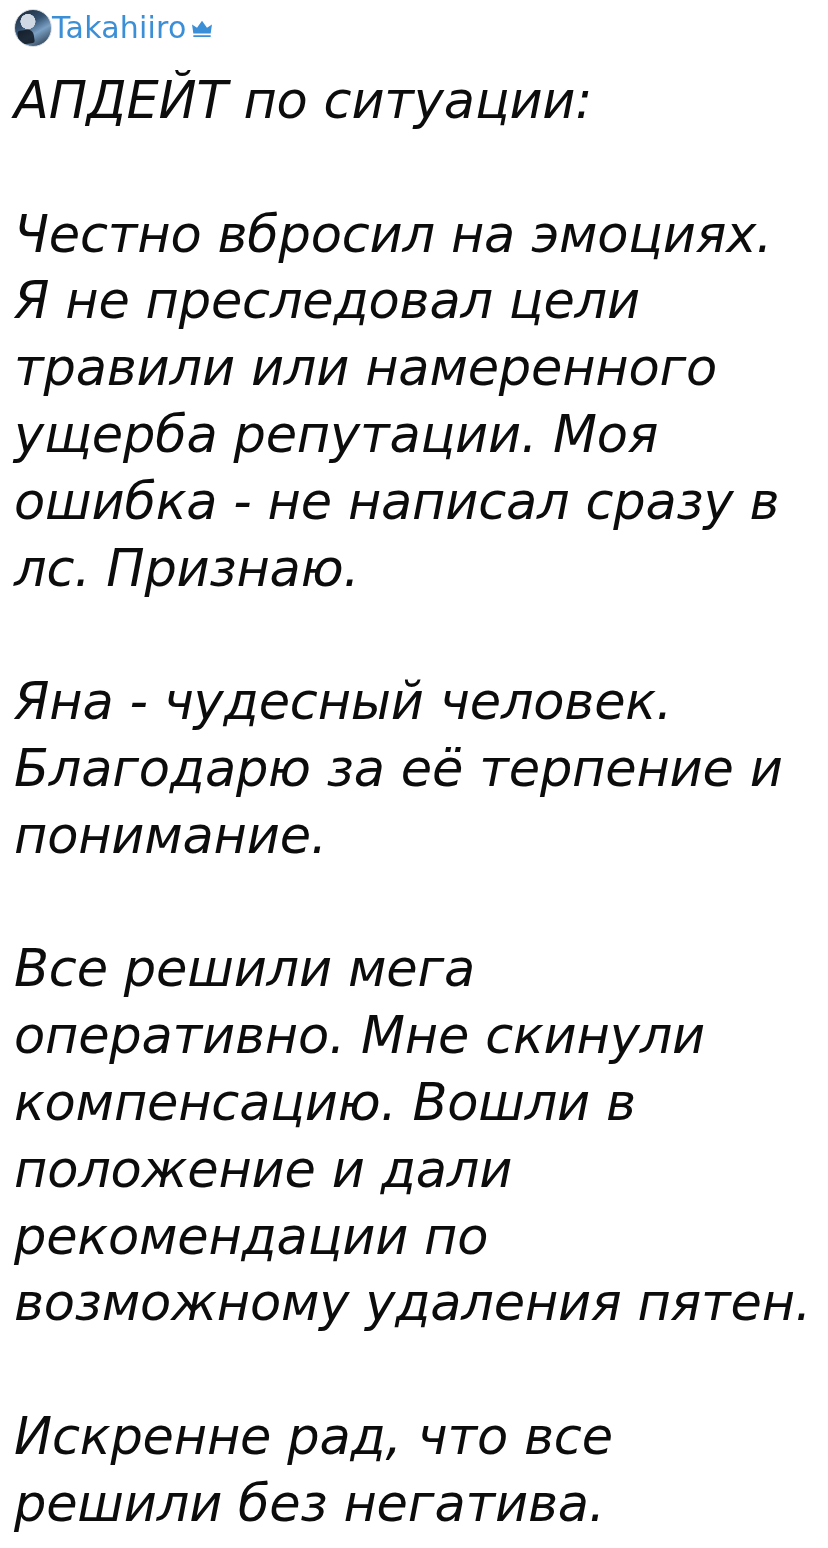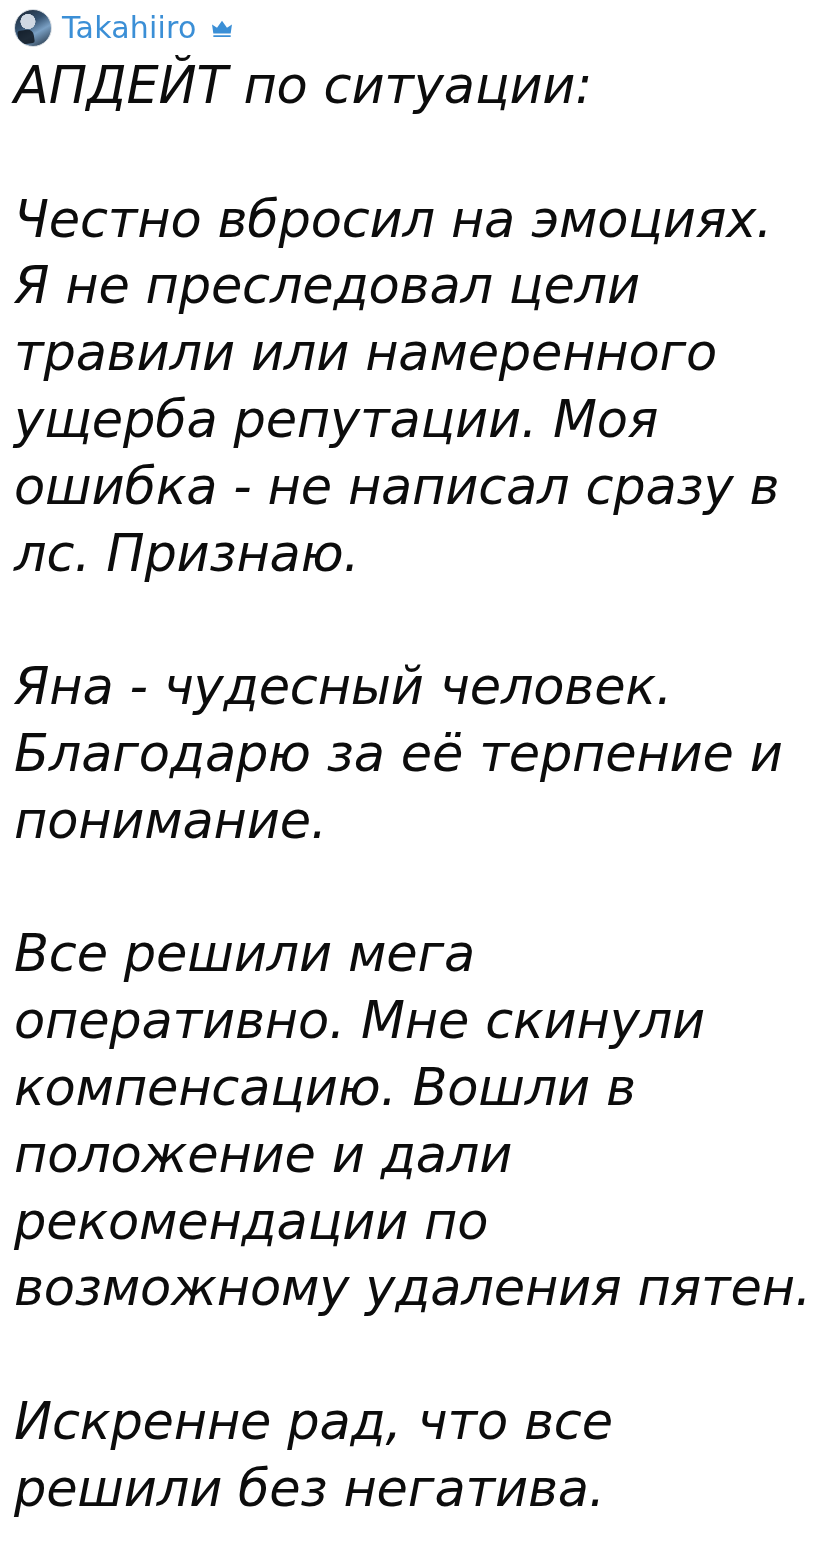--- a/index.html
+++ b/index.html
@@ -17,23 +17,22 @@
   .post {
     width: 828px;
     box-sizing: border-box;
     padding: 6px 14px 0 14px;
   }
 
   
   .author-row {
     display: flex;
     align-items: center;
-    gap: 10px;
     height: 44px;
-    margin-bottom: 3px;
+    margin-bottom: 18px;
   }
   .avatar {
     width: 36px;
     height: 36px;
     border-radius: 50%;
     flex: 0 0 36px;
     background:
       radial-gradient(circle at 36% 32%, #cfd8e3 0 22%, rgba(207,216,227,0) 23%),
       linear-gradient(150deg, #1b2430 0%, #33506e 38%, #7aa0c4 62%, #1d2a38 100%);
     position: relative;

